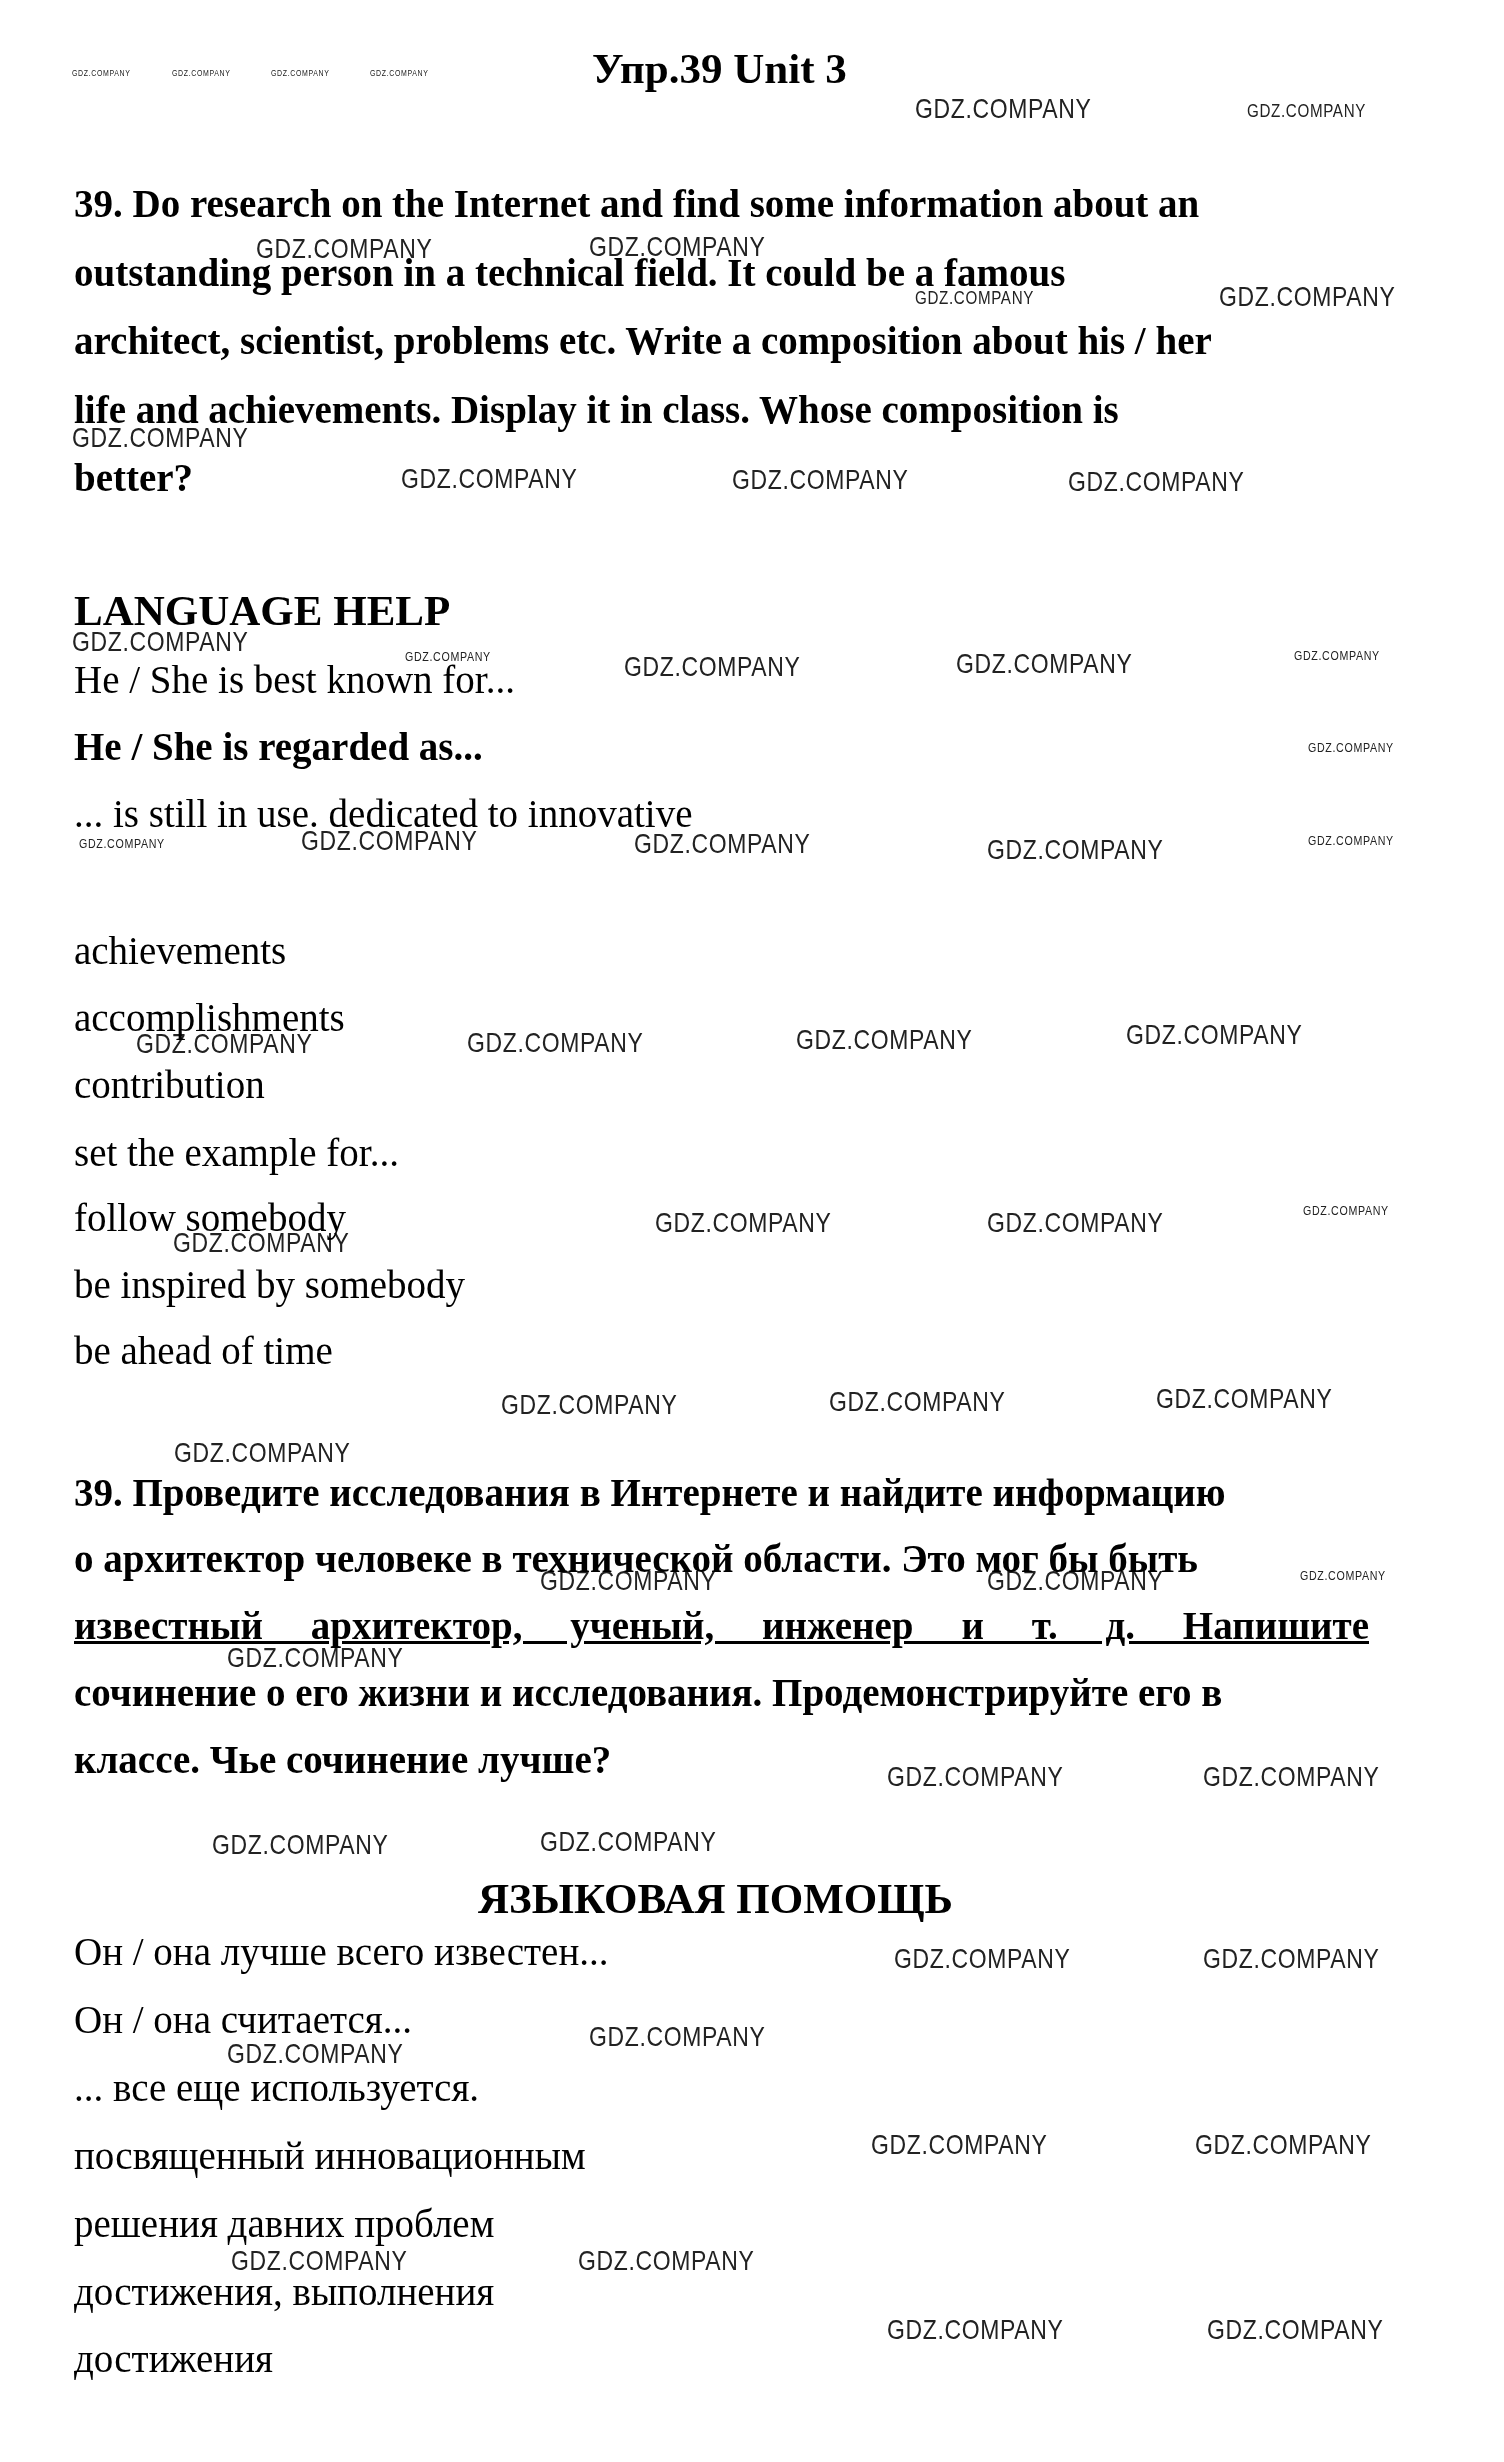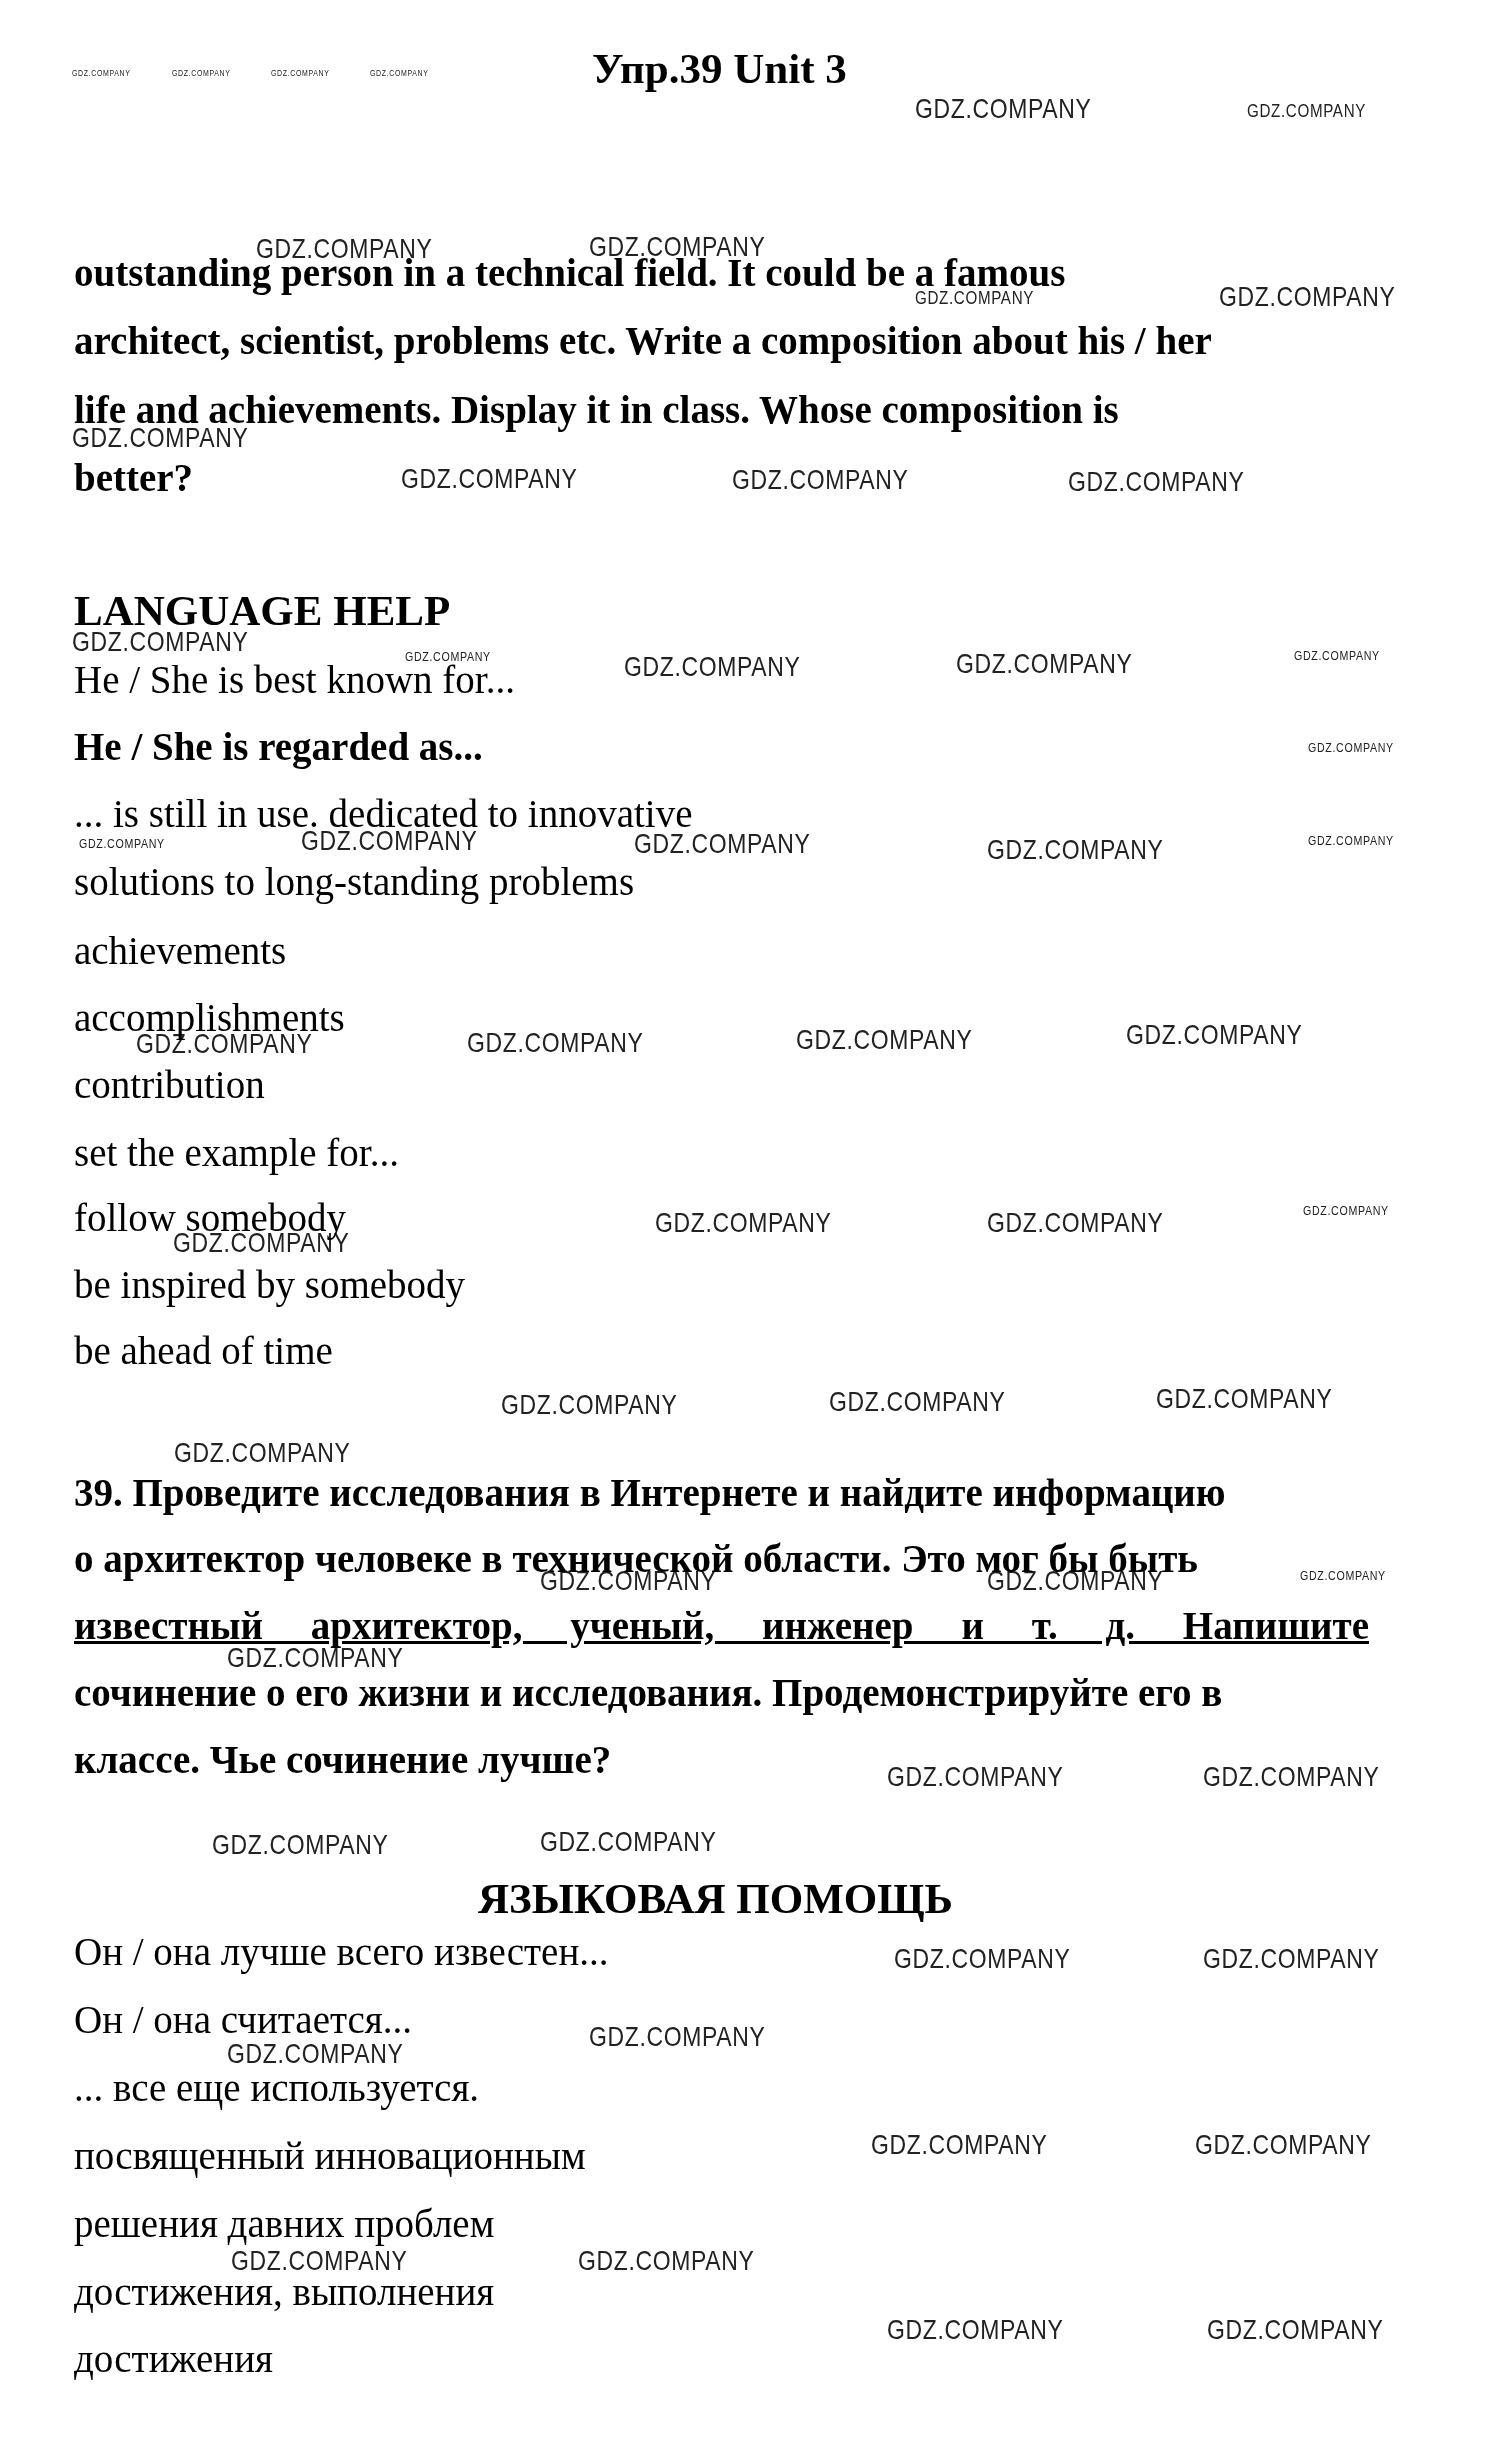--- a/index.html
+++ b/index.html
@@ -42,30 +42,30 @@
   #rh-0{top:1930px;} #rh-1{top:1998px;} #rh-2{top:2066px;} #rh-3{top:2134px;}
   #rh-4{top:2202px;} #rh-5{top:2270px;} #rh-6{top:2337px;}
 </style>
 </head>
 <body>
 
 <div id="page">
 
   <div class="line bold heading" id="title">Упр.39 Unit 3</div>
 
+  <div class="line bold" id="en-0">39. Do research on the Internet and find some information about an</div>
   <div class="line bold" id="en-1">outstanding person in a technical field. It could be a famous</div>
   <div class="line bold" id="en-2">architect, scientist, problems etc. Write a composition about his / her</div>
   <div class="line bold" id="en-3">life and achievements. Display it in class. Whose composition is</div>
   <div class="line bold" id="en-4">better?</div>
 
   <div class="line bold heading" id="lh-head">LANGUAGE HELP</div>
   <div class="line" id="lh-0">He / She is best known for...</div>
   <div class="line" id="lh-1">He / She is regarded as...</div>
   <div class="line" id="lh-2">... is still in use. dedicated to innovative</div>
-  <div class="line" id="lh-3">solutions to long-standing problems</div>
   <div class="line" id="lh-4">achievements</div>
   <div class="line" id="lh-5">accomplishments</div>
   <div class="line" id="lh-6">contribution</div>
   <div class="line" id="lh-7">set the example for...</div>
   <div class="line" id="lh-8">follow somebody</div>
   <div class="line" id="lh-9">be inspired by somebody</div>
   <div class="line" id="lh-10">be ahead of time</div>
 
   <div class="line bold" id="ru-0">39. Проведите исследования в Интернете и найдите информацию</div>
   <div class="line bold" id="ru-1">о архитектор человеке в технической области. Это мог бы быть</div>

